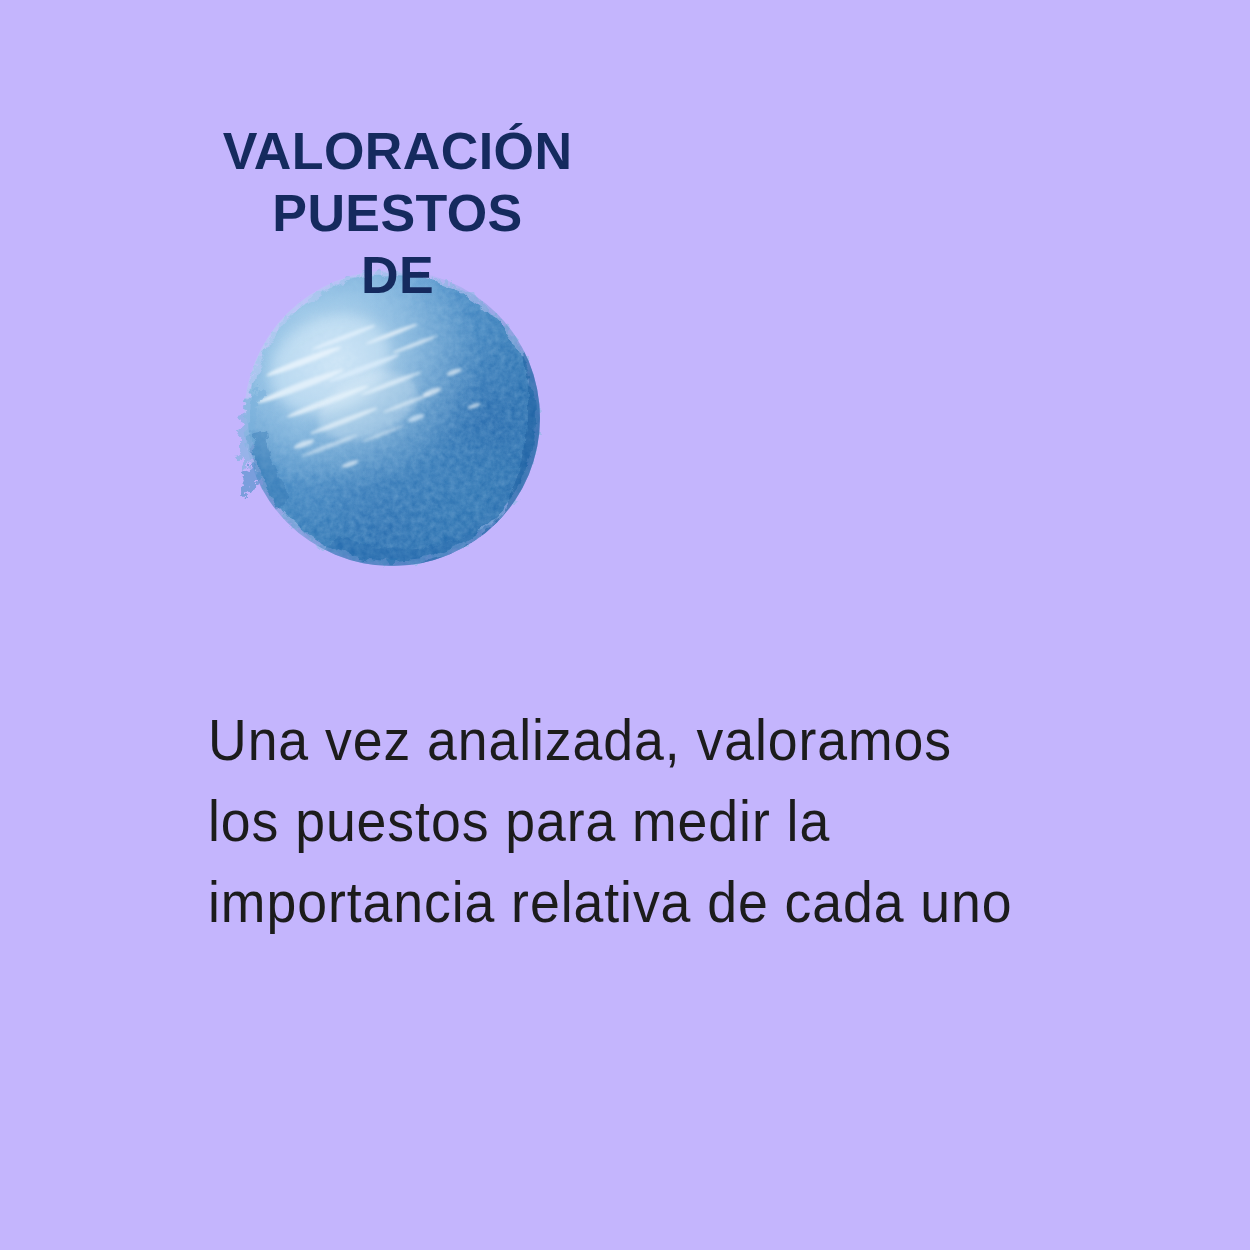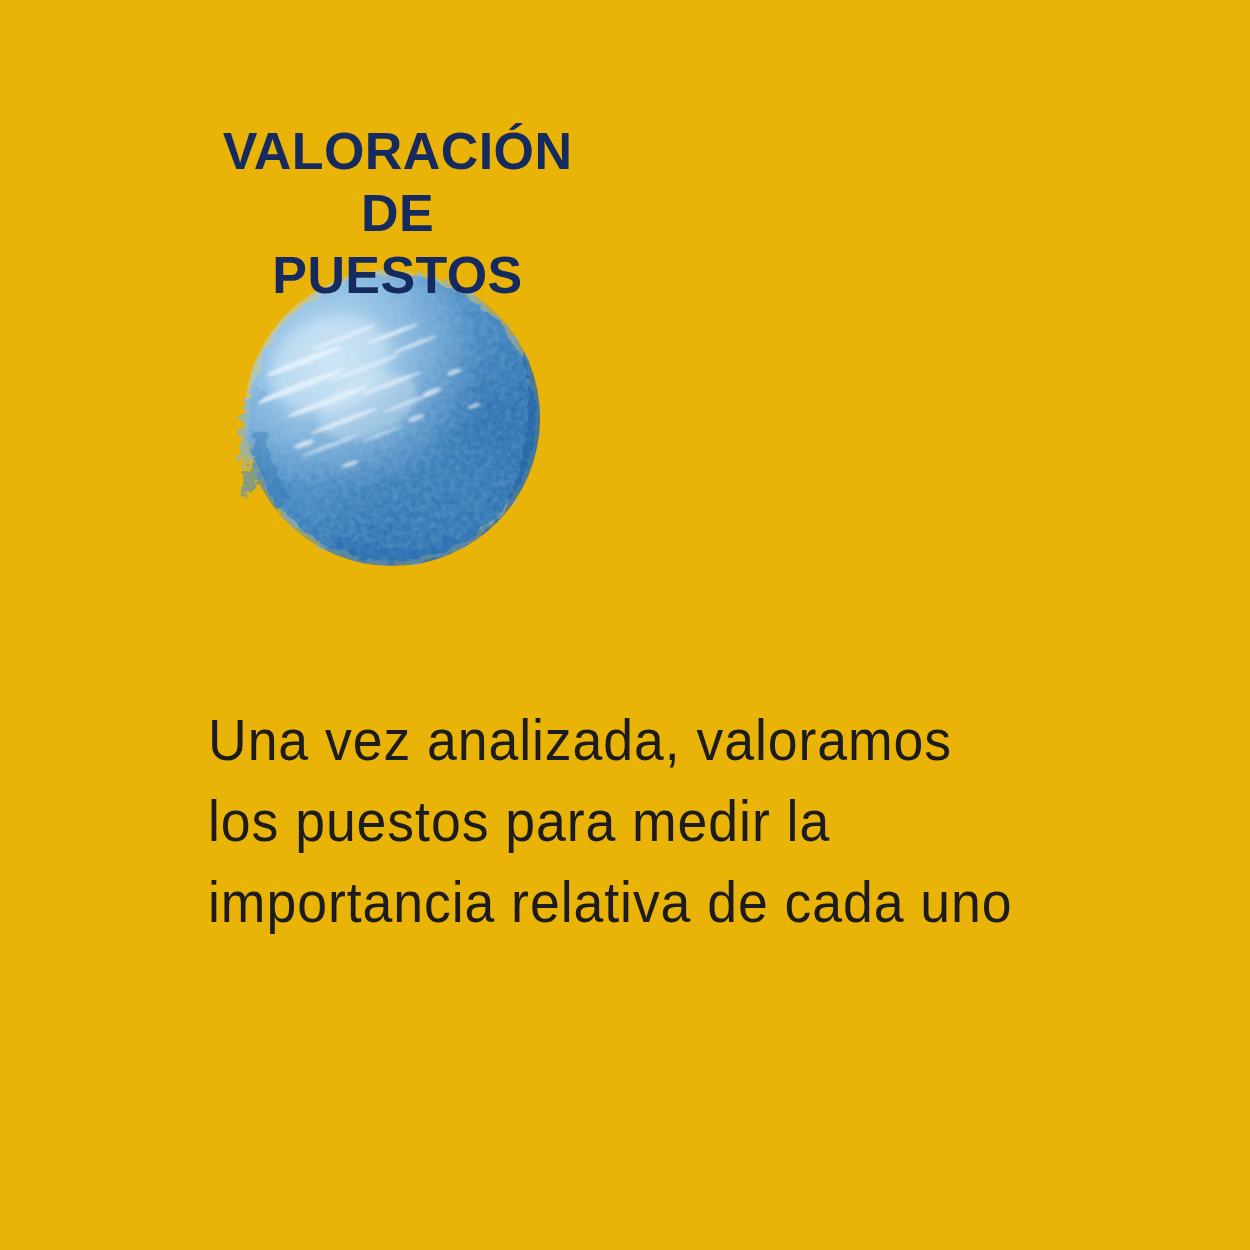--- a/index.html
+++ b/index.html
@@ -10,21 +10,21 @@
     width: 1250px;
     height: 1250px;
     overflow: hidden;
     font-family: "Liberation Sans", sans-serif;
   }
 
   #poster {
     position: relative;
     width: 1250px;
     height: 1250px;
-    background: #eab308;
+    background: #c4b5fd;
     overflow: hidden;
   }
 
   
   #blob-wrap {
     position: absolute;
     left: 218px;
     top: 268px;
     width: 348px;
     height: 300px;
@@ -212,22 +212,22 @@
       </g>
 
       <g filter="url(#grain-soft)" opacity="0.75">
         <path d="M168 290 Q174 304 180 290 Z" fill="#2f76b4"></path>
       </g>
     </svg>
   </div>
 
   <div id="title-block">
     <span class="title-line">VALORACIÓN</span>
+    <span class="title-line">PUESTOS</span>
     <span class="title-line">DE</span>
-    <span class="title-line">PUESTOS</span>
   </div>
 
   <div id="body-block">
     <span class="body-line">Una vez analizada, valoramos</span>
     <span class="body-line">los puestos para medir la</span>
     <span class="body-line">importancia relativa de cada uno</span>
   </div>
 
 </div>
 

